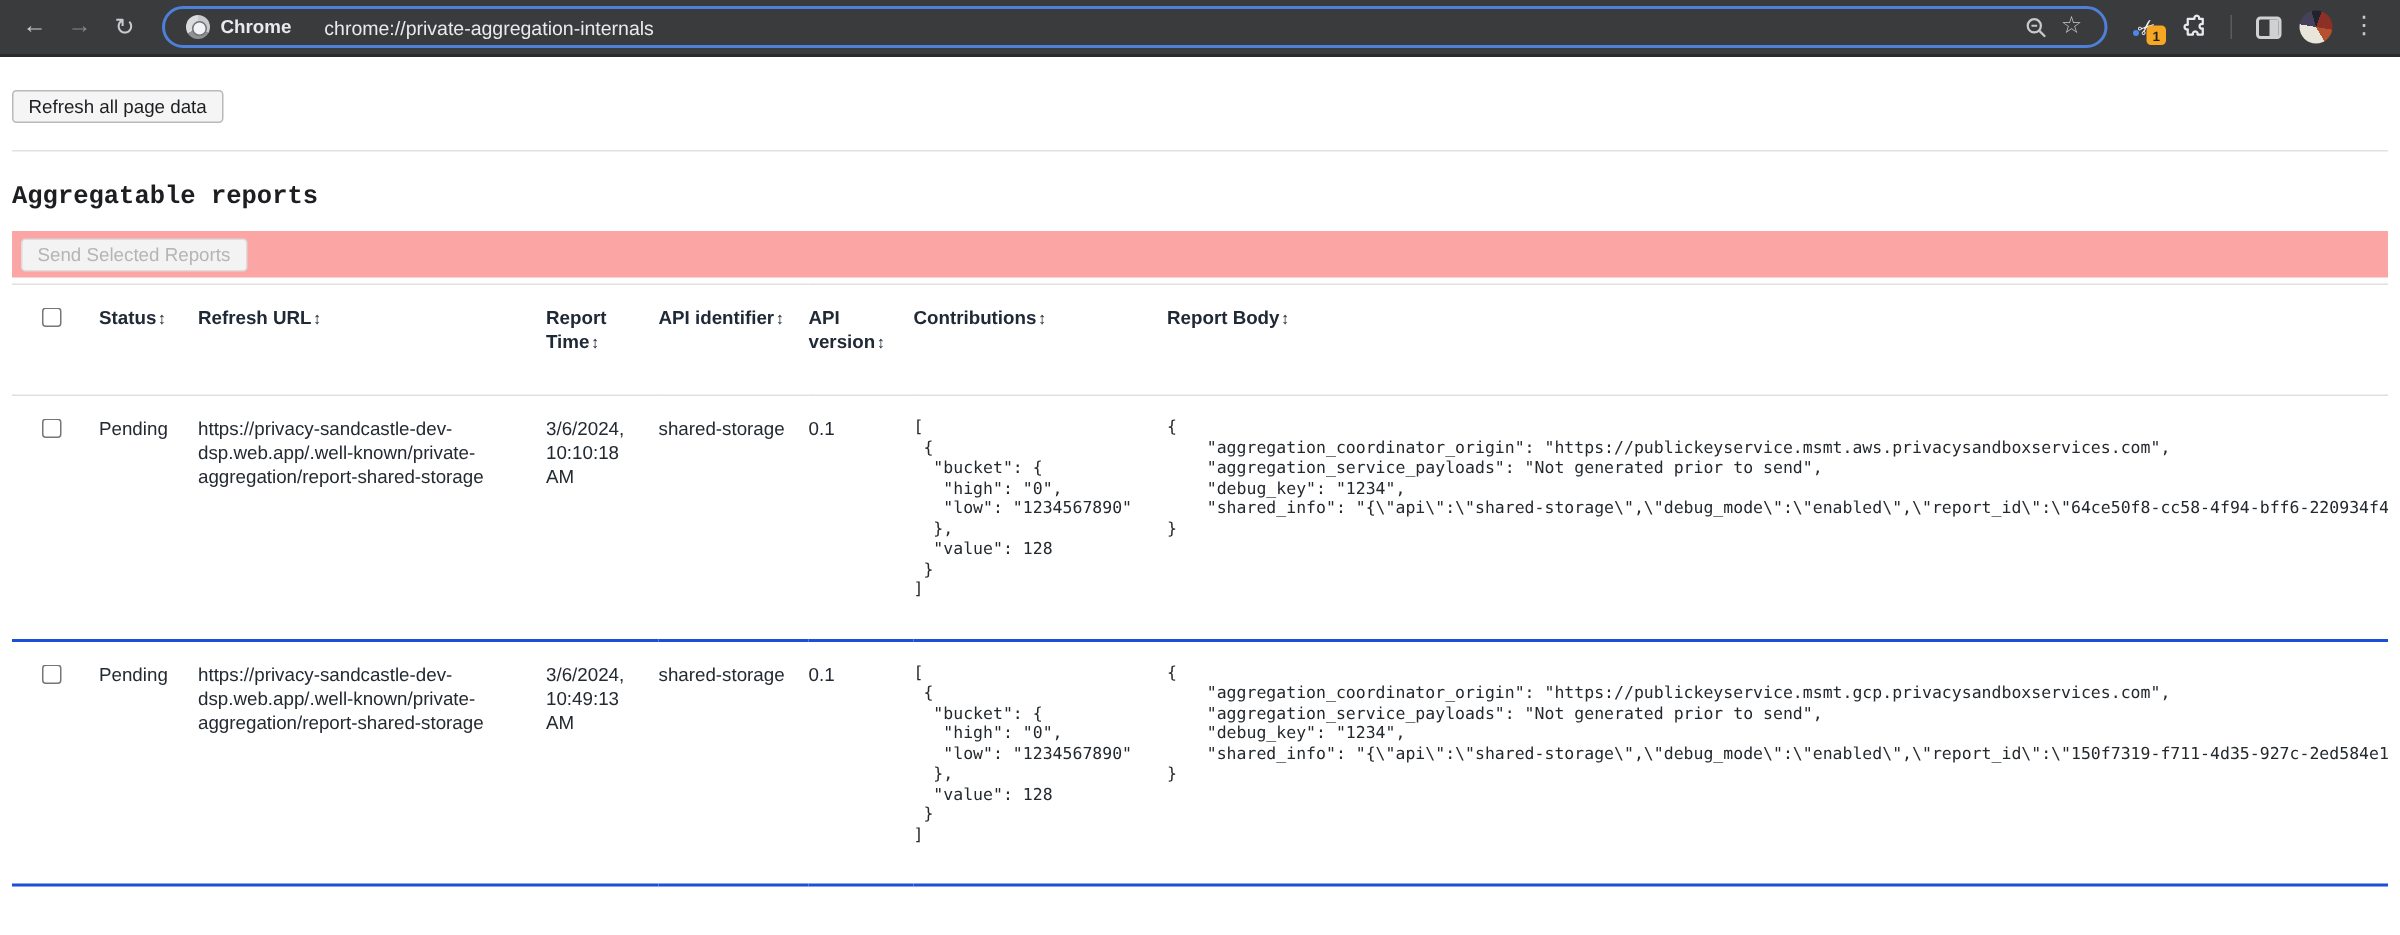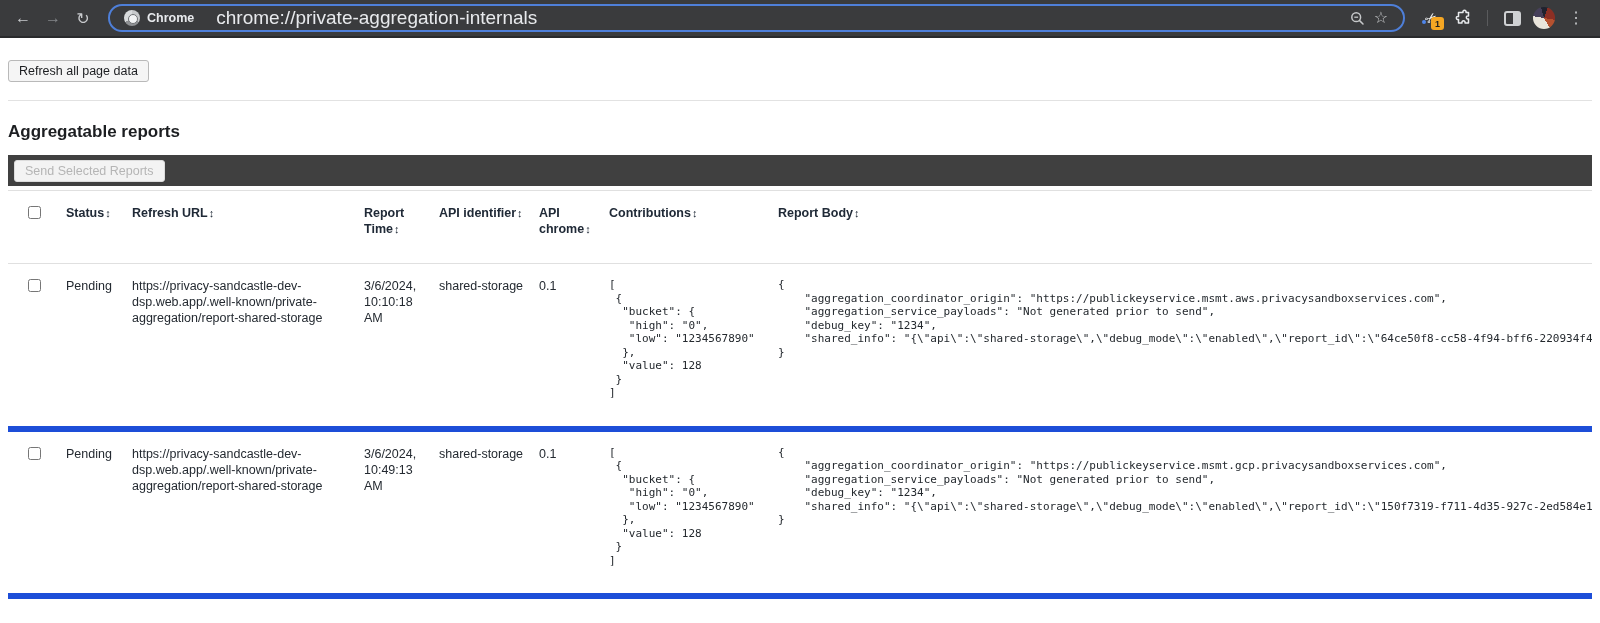--- a/index.html
+++ b/index.html
@@ -19,21 +19,21 @@
              align-items: center; padding: 0 10px; min-width: 0; }
   .chip { display: flex; align-items: center; gap: 7px; padding: 2px 8px 2px 4px;
           border-radius: 10px; }
   .chrome-logo { width: 16px; height: 16px; border-radius: 50%; position: relative;
                  background: conic-gradient(#c7c9cb 0 33%, #8f9194 33% 66%, #d9dbdd 66%);
                  flex: 0 0 auto; }
   .chrome-logo::after { content: ""; position: absolute; left: 4px; top: 4px;
                  width: 8px; height: 8px; border-radius: 50%; background: #f2f3f4;
                  border: 1px solid #6f7174; }
   .chip-label { color: #e8eaed; font-size: 12.5px; font-weight: 700; }
-  .url-text { color: #e8eaed; font-size: 19px; margin-left: 14px; white-space: nowrap;
+  .url-text { color: #e8eaed; font-size: 13px; margin-left: 14px; white-space: nowrap;
               overflow: hidden; flex: 1 1 auto; }
   .omni-icon { width: 24px; height: 24px; display: flex; align-items: center;
                justify-content: center; color: #c6c8ca; flex: 0 0 auto; cursor: pointer; }
   .star-glyph { font-size: 16px; line-height: 1; }
   .ext-wrap { position: relative; width: 28px; height: 28px; display: flex;
               align-items: center; justify-content: center; flex: 0 0 auto; cursor: pointer; }
   .scissors { color: #f1f3f4; font-size: 14px; transform: rotate(-40deg);
               display: inline-block; line-height: 1; }
   .blue-dot { position: absolute; left: 5px; bottom: 8px; width: 4px; height: 4px;
               border-radius: 50%; background: #4f86ec; }
@@ -58,34 +58,34 @@
   
   .page { padding: 0 8px; }
   h1.page-title { font-size: 22px; font-weight: 700; color: #1c1e21;
                   margin: 28px 0 0 0; letter-spacing: .2px; }
   .top-actions { margin-top: 22px; display: flex; gap: 26px; }
   button.std-btn { font-family: "Liberation Sans", sans-serif; font-size: 12.5px;
                    color: #1c1e21; background: #f5f5f5; border: 1px solid #b9b9b9;
                    border-radius: 3px; padding: 3px 10px; cursor: pointer; }
   hr.section-divider { border: none; border-top: 1px solid #e2e2e2; margin: 18px 0 0 0; }
   h2.section-heading { font-size: 17px; font-weight: 700; color: #1c1e21;
-                       margin: 21px 0 0 0; }
-  .table-toolbar { margin-top: 13px; background: #404040; padding: 5px 6px;
+                       margin: 21px 0 0 0; font-family: Liberation Mono, monospace; }
+  .table-toolbar { margin-top: 13px; background: #fca5a5; padding: 5px 6px;
                    height: 31px; }
   button.send-btn { font-family: "Liberation Sans", sans-serif; font-size: 12.5px;
                     color: #b5b5b5; background: #f3f3f3; border: 1px solid #dcdcdc;
                     border-radius: 3px; padding: 3px 10px; }
   
   table.reports { border-collapse: collapse; table-layout: fixed; width: 1584px;
                   margin-top: 4px; }
   table.reports th, table.reports td { vertical-align: top; text-align: left;
                   font-size: 12.5px; line-height: 16px; padding: 14px 12px 26px 0;
                   overflow: hidden; }
   thead tr { border-top: 1px solid #e0e0e0; border-bottom: 1px solid #e0e0e0; }
-  tbody tr { border-bottom: 6px solid #1d4ed8; }
+  tbody tr { border-bottom: 2px solid #1d4ed8; }
   th { font-weight: 700; color: #202a37; cursor: pointer; }
   .cb-cell { padding-left: 20px !important; }
   input[type="checkbox"] { width: 13px; height: 13px; margin: 1px 0 0 0;
                   accent-color: #fff; cursor: pointer; }
   .sort { font-size: 11px; font-weight: 700; margin-left: 1px; }
   td.url-cell { word-break: break-word; overflow-wrap: anywhere; }
   pre.json { margin: 0; font-family: "DejaVu Sans Mono", monospace; font-size: 11px;
              line-height: 13.5px; color: #24292e; white-space: pre; }
 </style>
 </head>
@@ -178,21 +178,21 @@
         <th>
           <span>Refresh URL</span><span class="sort">↕</span>
         </th>
         <th>
           <span>Report Time</span><span class="sort">↕</span>
         </th>
         <th>
           <span>API identifier</span><span class="sort">↕</span>
         </th>
         <th>
-          <span>API chrome</span><span class="sort">↕</span>
+          <span>API version</span><span class="sort">↕</span>
         </th>
         <th>
           <span>Contributions</span><span class="sort">↕</span>
         </th>
         <th>
           <span>Report Body</span><span class="sort">↕</span>
         </th>
       </tr>
     </thead>
     <tbody>

